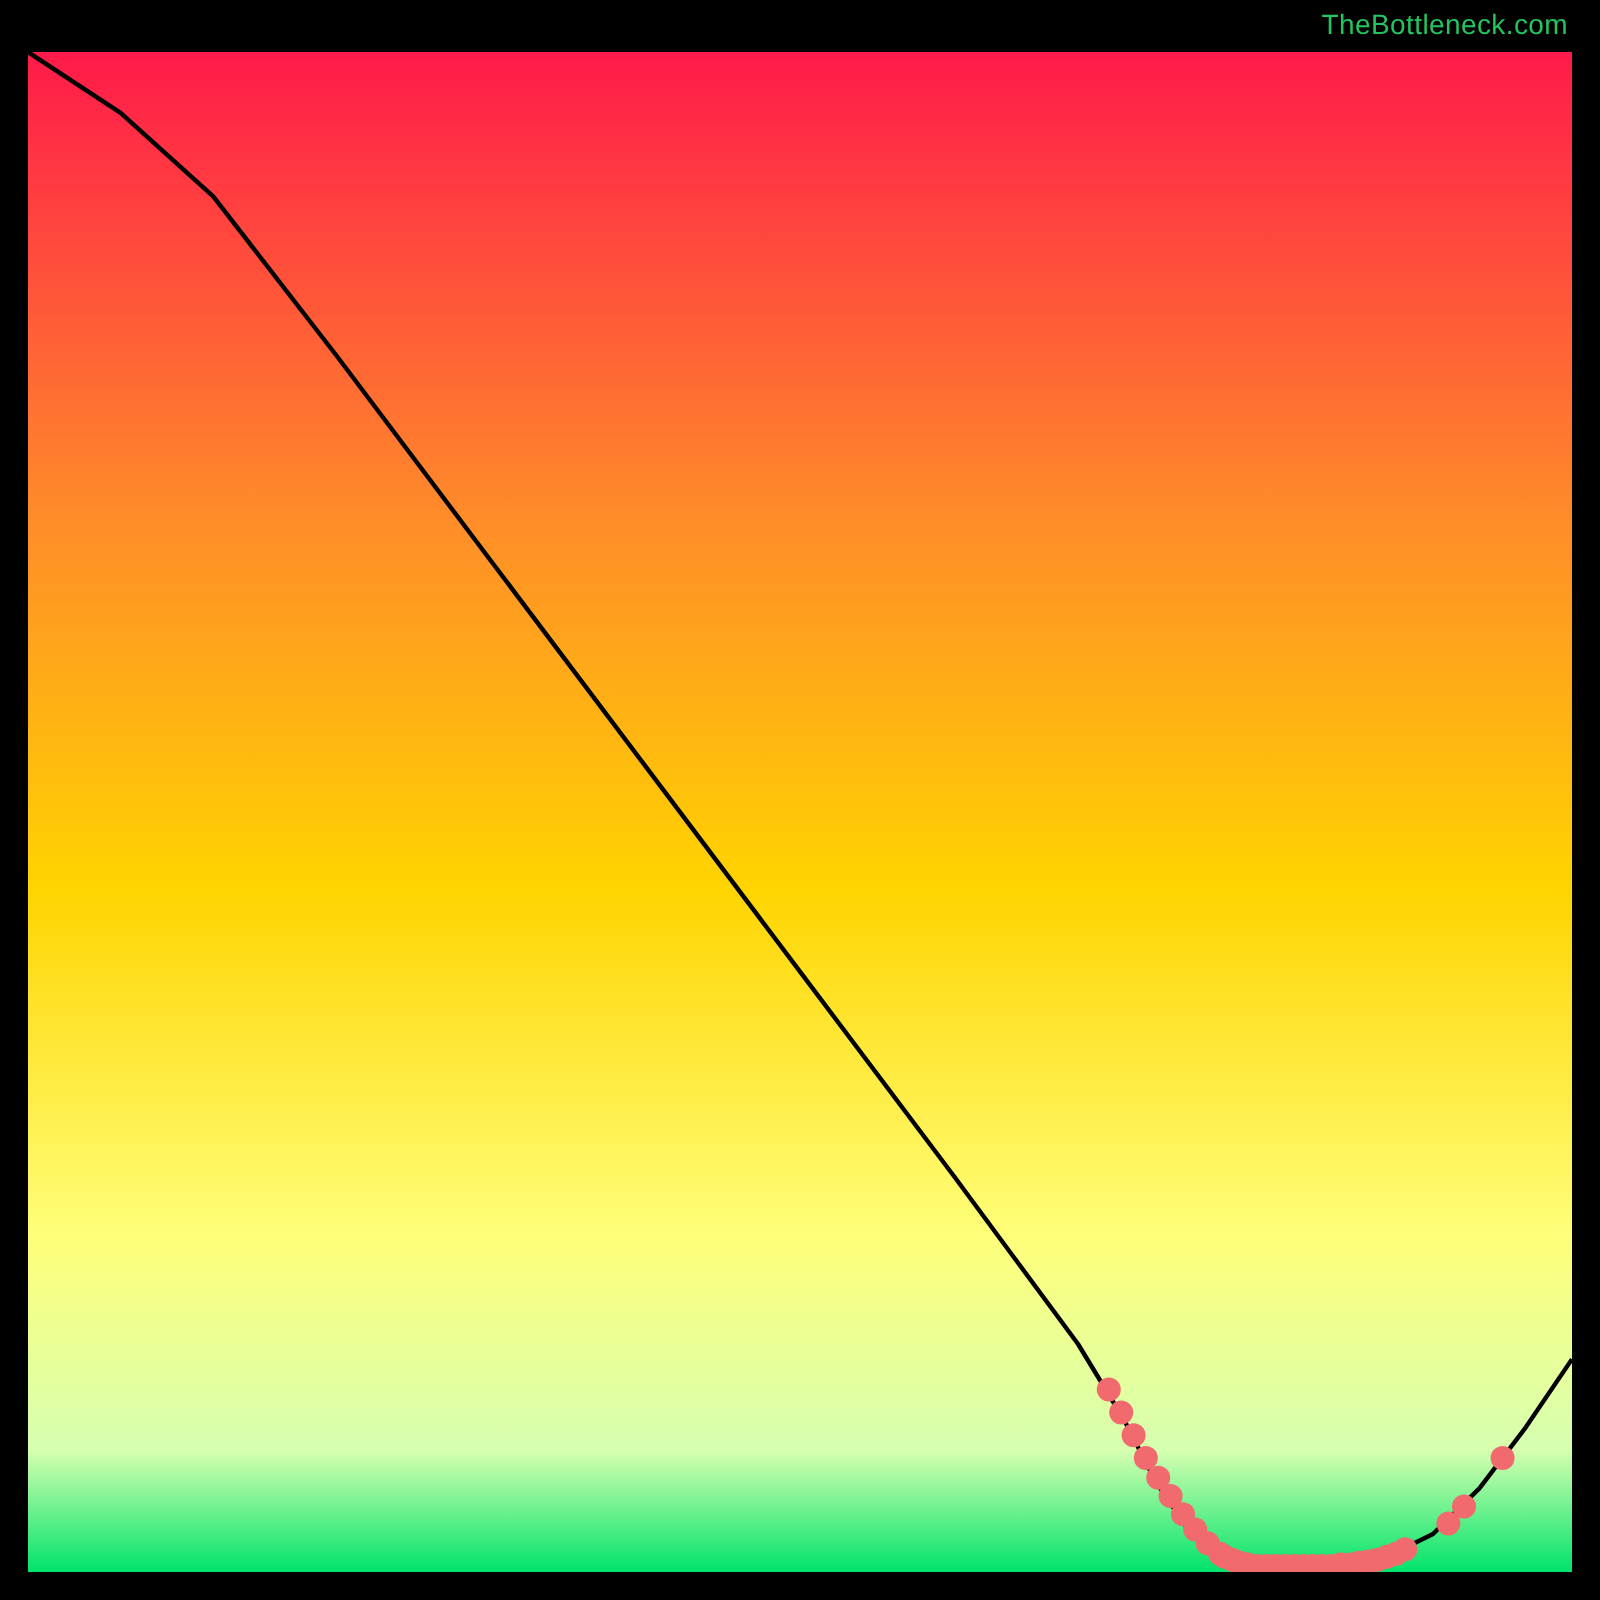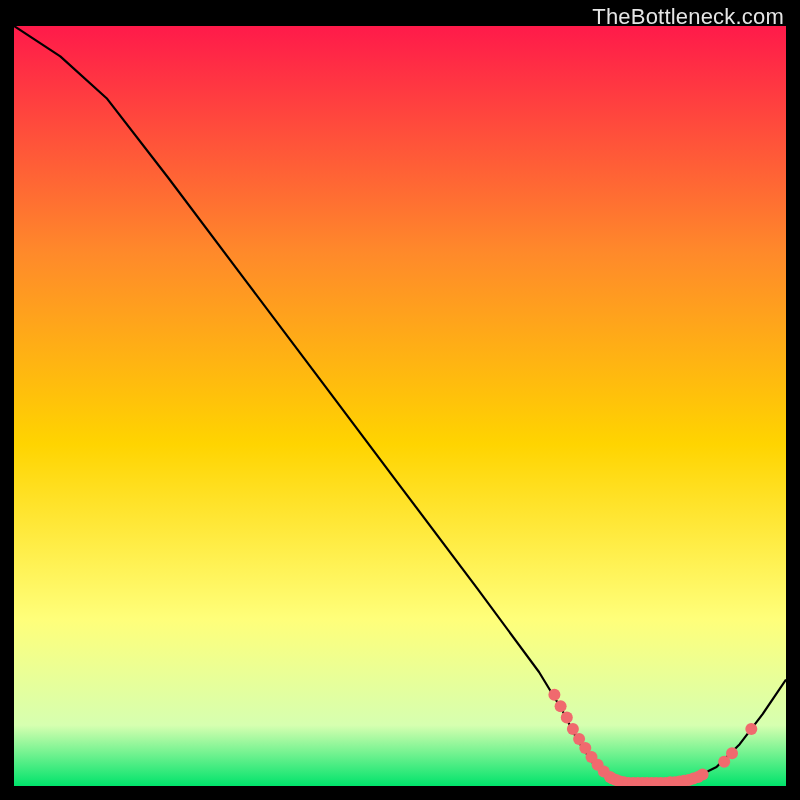--- a/index.html
+++ b/index.html
@@ -16,22 +16,22 @@
     top: 26px;
     width: 772px;
     height: 760px;
     background: #000;
   }
   .watermark {
     position: absolute;
     top: 4px;
     right: 16px;
     font-family: Arial, Helvetica, sans-serif;
-    font-size: 22px;
-    color: #e5e5e5;
+    font-size: 14px;
+    color: #22c55e;
     letter-spacing: 0.2px;
     z-index: 10;
   }
   svg {
     position: absolute;
     left: 0;
     top: 0;
   }
 </style>
 </head>

